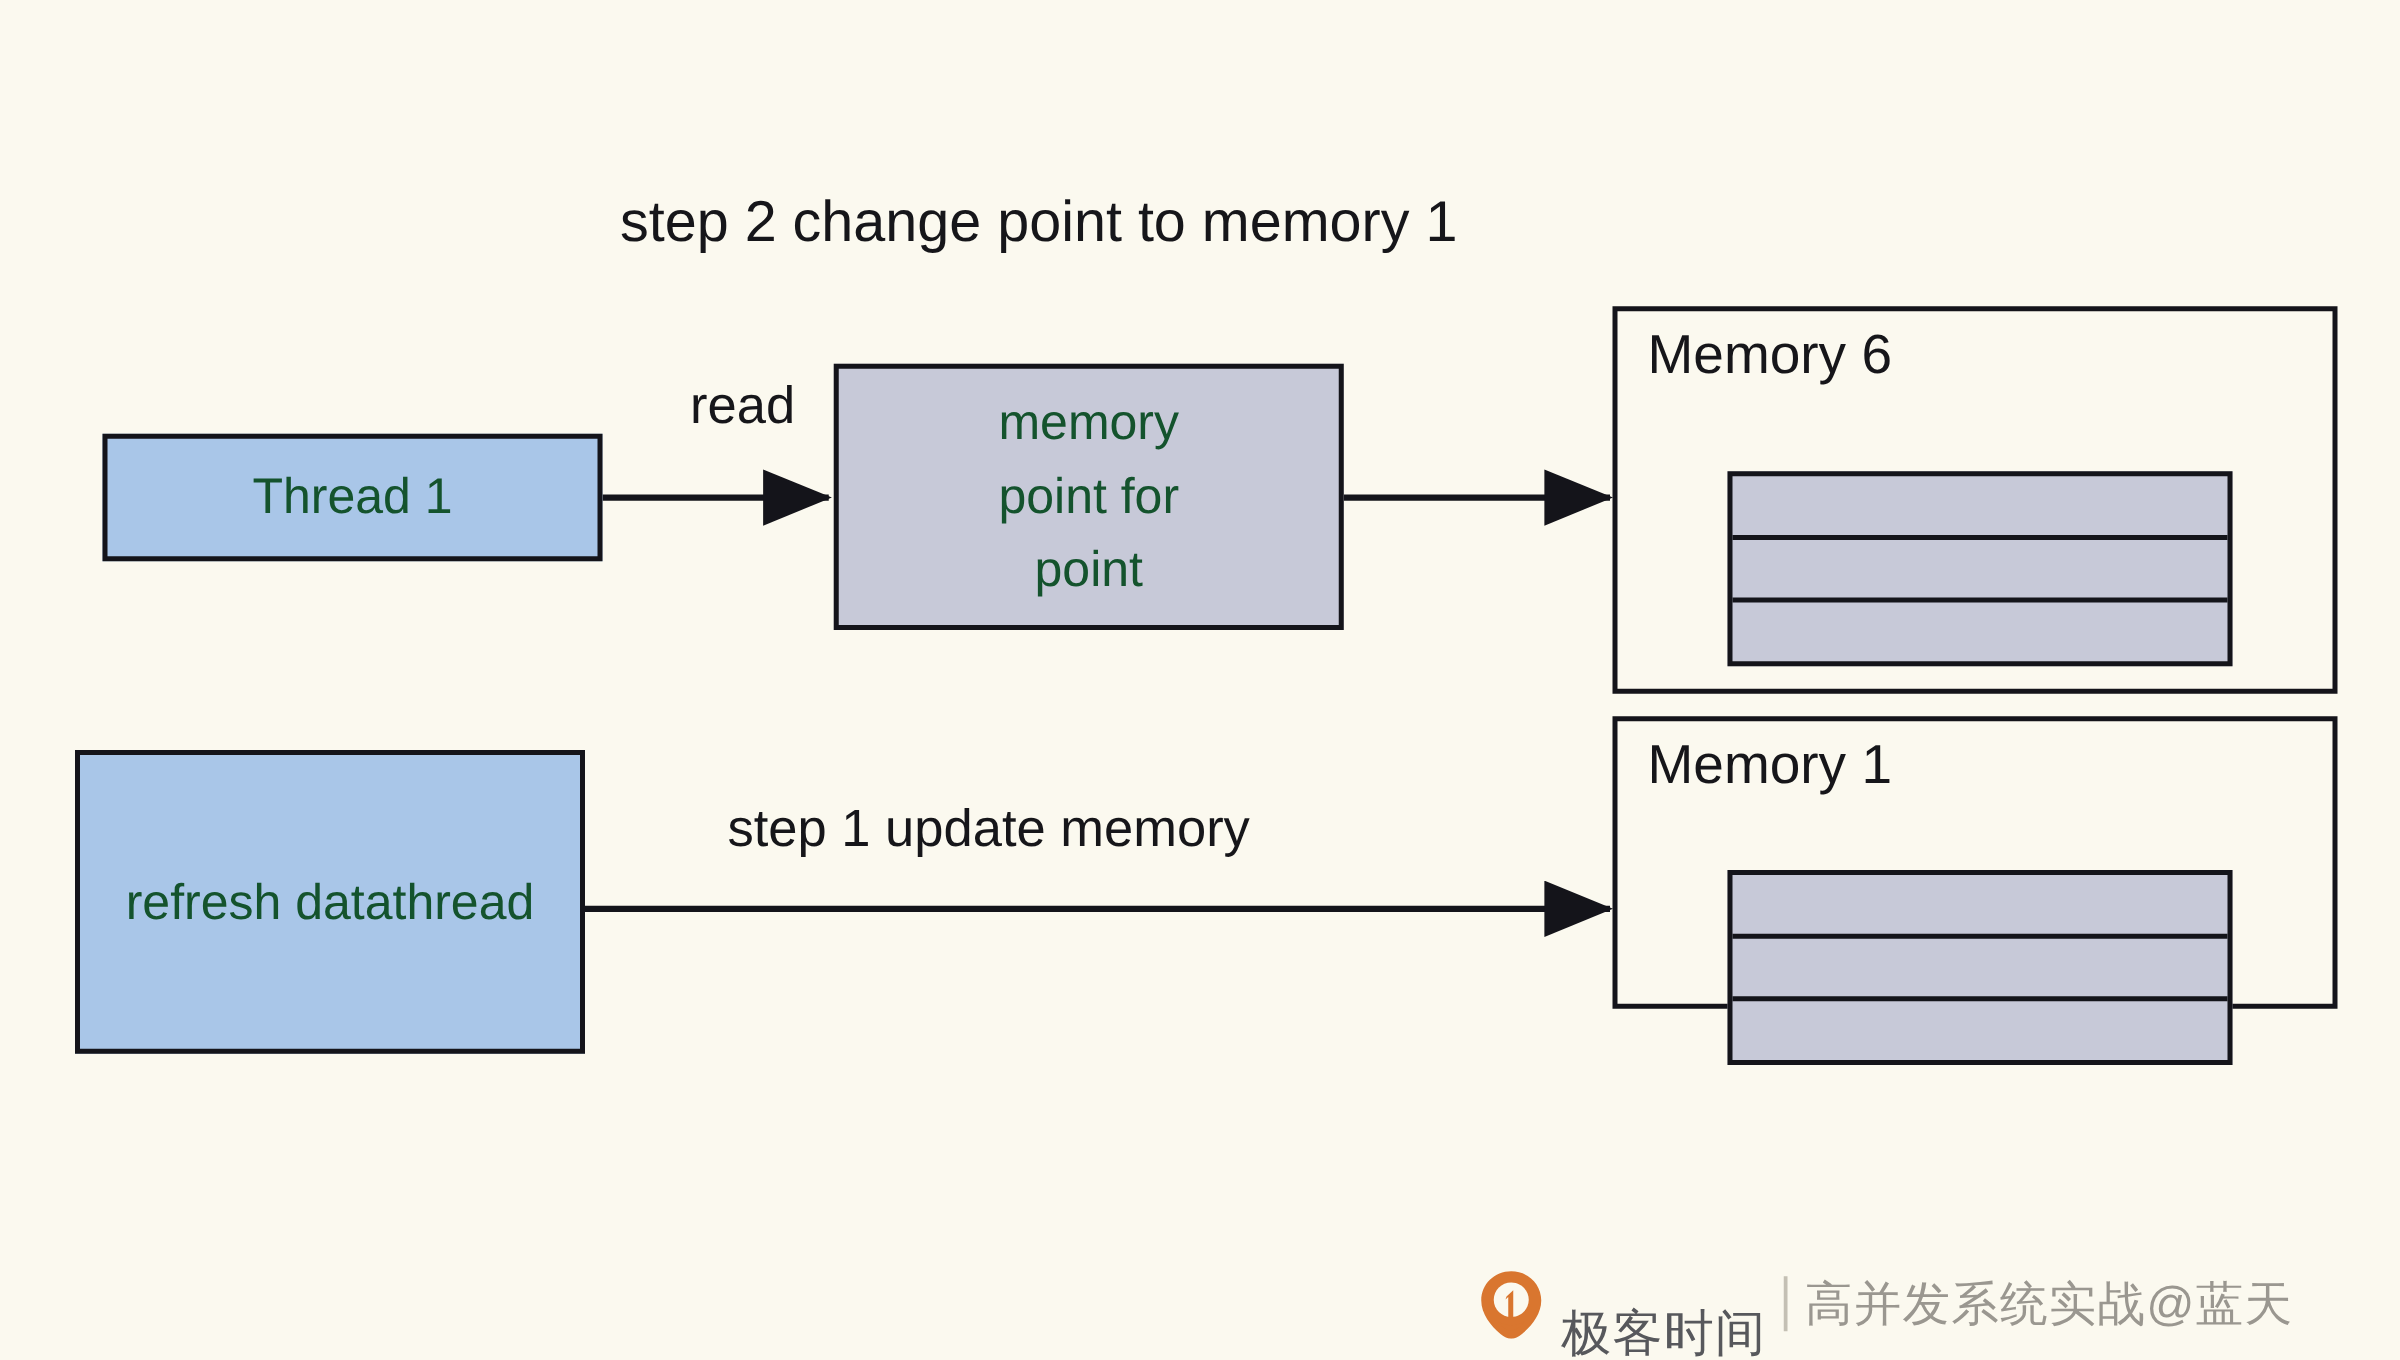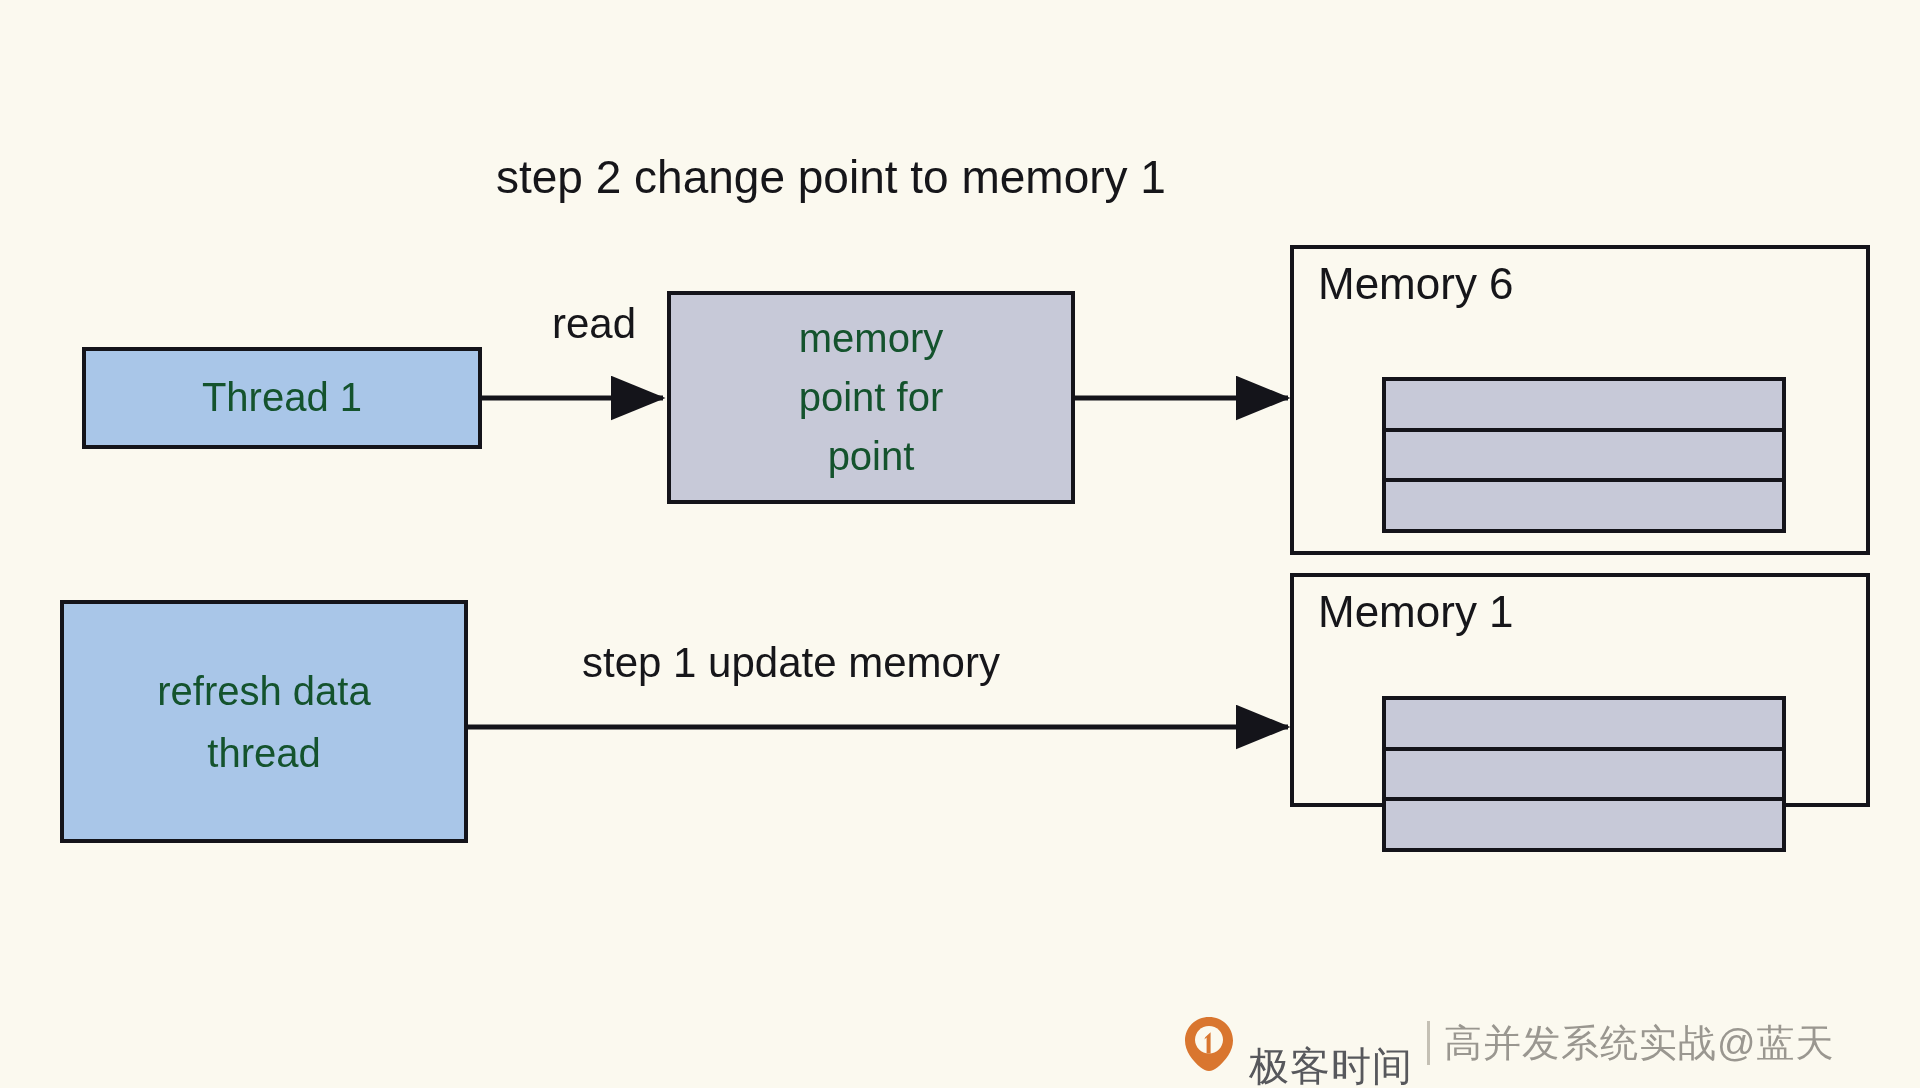--- a/index.html
+++ b/index.html
@@ -169,21 +169,21 @@
   <div class="mem-container" style="left:1290px; top:245px; width:580px; height:310px;">
     <div class="mem-title">Memory 6</div>
     <div class="mem-table" style="top:128px; width:404px; height:156px;">
       <div class="mem-row"></div>
       <div class="mem-row"></div>
       <div class="mem-row"></div>
     </div>
   </div>
 
   <div class="node box-thread" style="left:60px; top:600px; width:408px; height:243px;
-              flex-direction:column; line-height:1.55;">
+              line-height:1.55;">
     <span>refresh data</span>
     <span>thread</span>
   </div>
 
   <div class="label edge-label" style="left:542px; top:639px;">step 1 update memory</div>
 
   <div class="mem-container" style="left:1290px; top:573px; width:580px; height:234px;">
     <div class="mem-title">Memory 1</div>
     <div class="mem-table" style="top:119px; width:404px; height:156px;">
       <div class="mem-row"></div>

